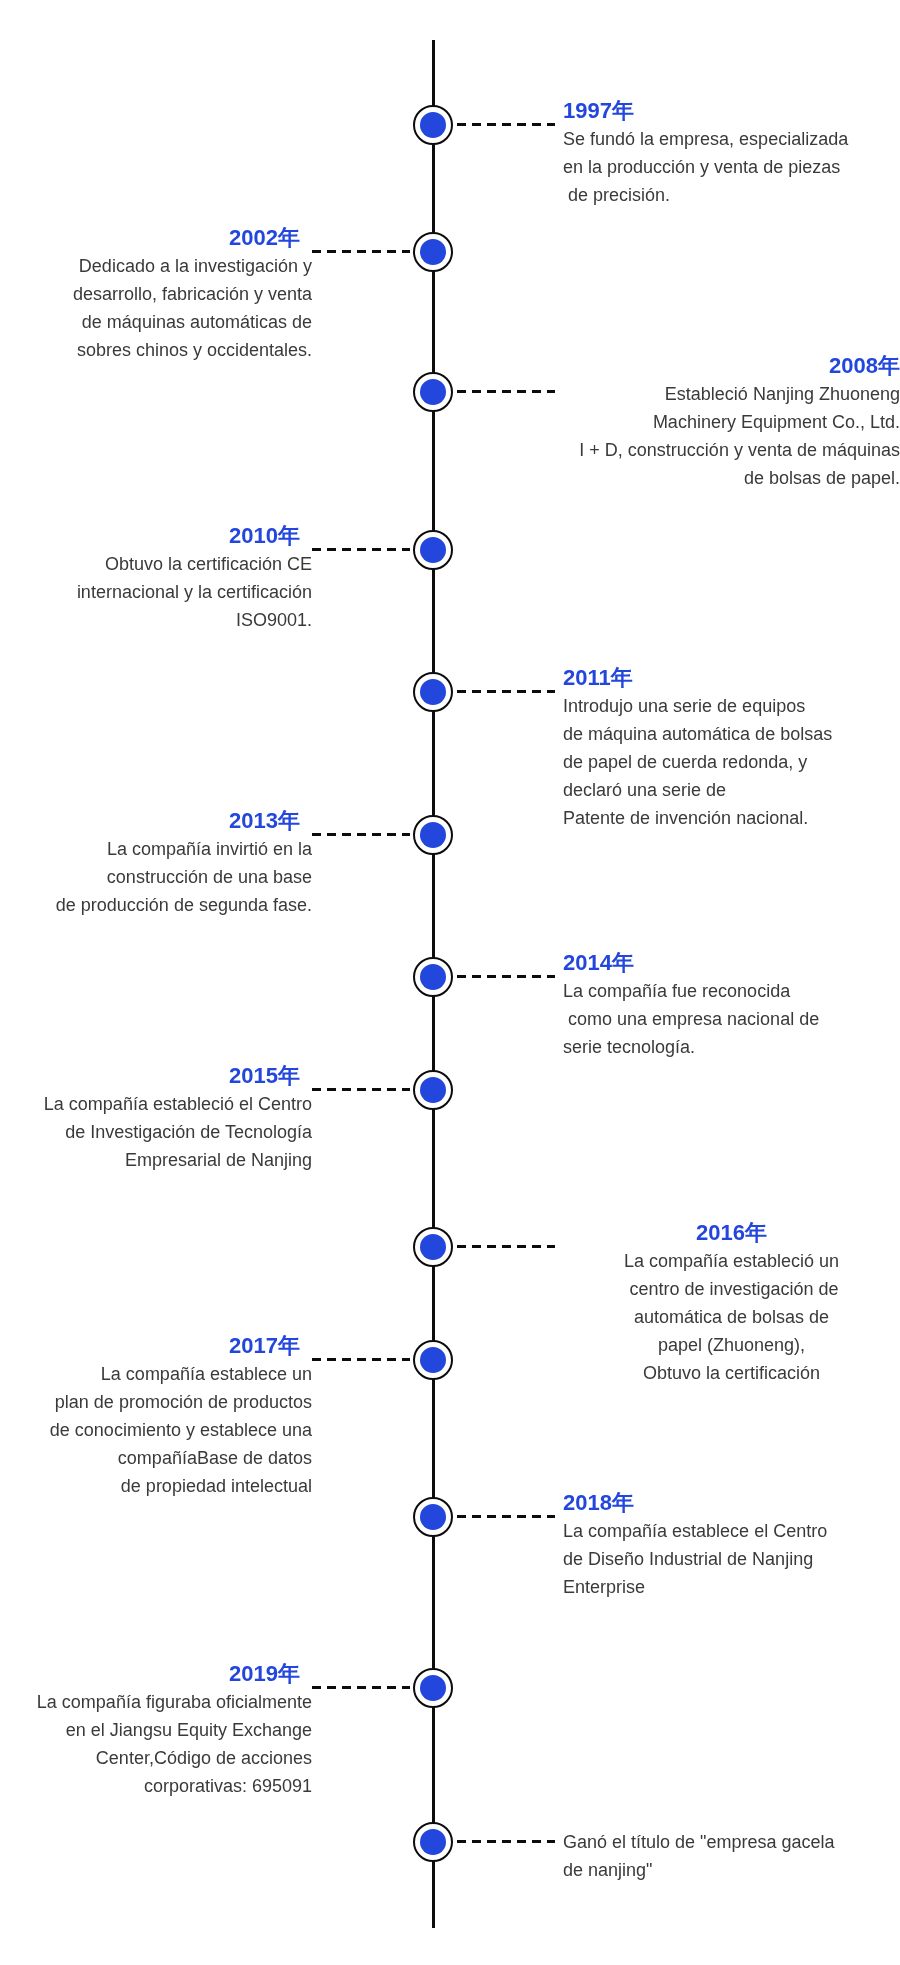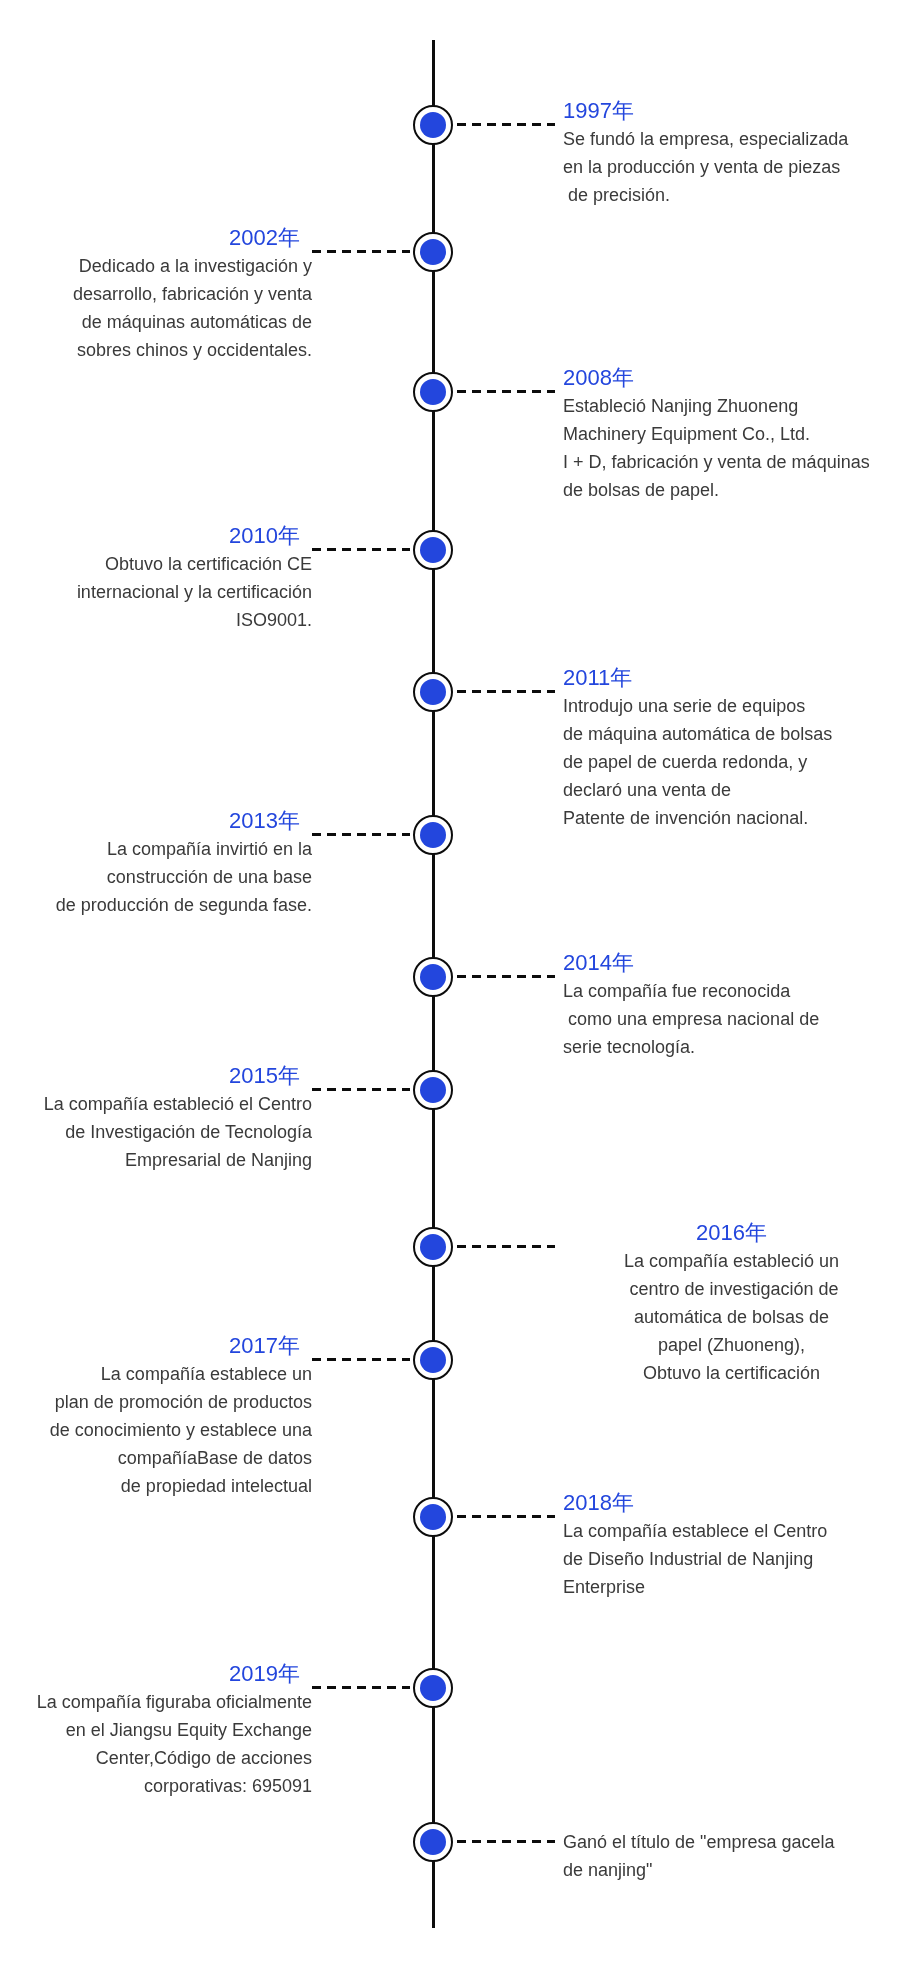--- a/index.html
+++ b/index.html
@@ -45,21 +45,21 @@
     background: repeating-linear-gradient(90deg,
       var(--ink, #0c0c0c) 0 9px, transparent 9px 15px);
   }
   .connector.right { left: 457px; width: 98px; }
   .connector.left  { left: 312px; width: 98px; }
   .block { position: absolute; }
   .block.right { left: 563px; text-align: left; width: 337px; }
   .block.left  { right: 588px; text-align: right; width: 460px; }
   .year {
     font-size: 22px;
-    font-weight: normal;
+    font-weight: bold;
     line-height: 28px;
     color: var(--accent, #2346dd);
     white-space: pre;
   }
   .block.left .year { padding-right: 12px; }
   .desc-line {
     font-size: 18px;
     line-height: 28px;
     color: var(--text, #3a3a3a);
     white-space: pre;
@@ -89,25 +89,25 @@
         <div class="year">2002年</div>
         <div class="desc-line">Dedicado a la investigación y</div>
         <div class="desc-line">desarrollo, fabricación y venta</div>
         <div class="desc-line">de máquinas automáticas de</div>
         <div class="desc-line">sobres chinos y occidentales.</div>
       </div>
       <div class="node" style="top: 372px;">
         <div class="core"></div>
       </div>
       <div class="connector right" style="top: 390px;"></div>
-      <div class="block right" style="top: 364px;">
+      <div class="block right" style="top: 352px; text-align: right;">
         <div class="year">2008年</div>
         <div class="desc-line">Estableció Nanjing Zhuoneng</div>
         <div class="desc-line">Machinery Equipment Co., Ltd.</div>
-        <div class="desc-line">I + D, fabricación y venta de máquinas</div>
+        <div class="desc-line">I + D, construcción y venta de máquinas</div>
         <div class="desc-line">de bolsas de papel.</div>
       </div>
       <div class="node" style="top: 530px;">
         <div class="core"></div>
       </div>
       <div class="connector left" style="top: 548px;"></div>
       <div class="block left" style="top: 522px;">
         <div class="year">2010年</div>
         <div class="desc-line">Obtuvo la certificación CE</div>
         <div class="desc-line">internacional y la certificación</div>
@@ -115,21 +115,21 @@
       </div>
       <div class="node" style="top: 672px;">
         <div class="core"></div>
       </div>
       <div class="connector right" style="top: 690px;"></div>
       <div class="block right" style="top: 664px;">
         <div class="year">2011年</div>
         <div class="desc-line">Introdujo una serie de equipos</div>
         <div class="desc-line">de máquina automática de bolsas</div>
         <div class="desc-line">de papel de cuerda redonda, y</div>
-        <div class="desc-line">declaró una venta de</div>
+        <div class="desc-line">declaró una serie de</div>
         <div class="desc-line">Patente de invención nacional.</div>
       </div>
       <div class="node" style="top: 815px;">
         <div class="core"></div>
       </div>
       <div class="connector left" style="top: 833px;"></div>
       <div class="block left" style="top: 807px;">
         <div class="year">2013年</div>
         <div class="desc-line">La compañía invirtió en la</div>
         <div class="desc-line">construcción de una base</div>

